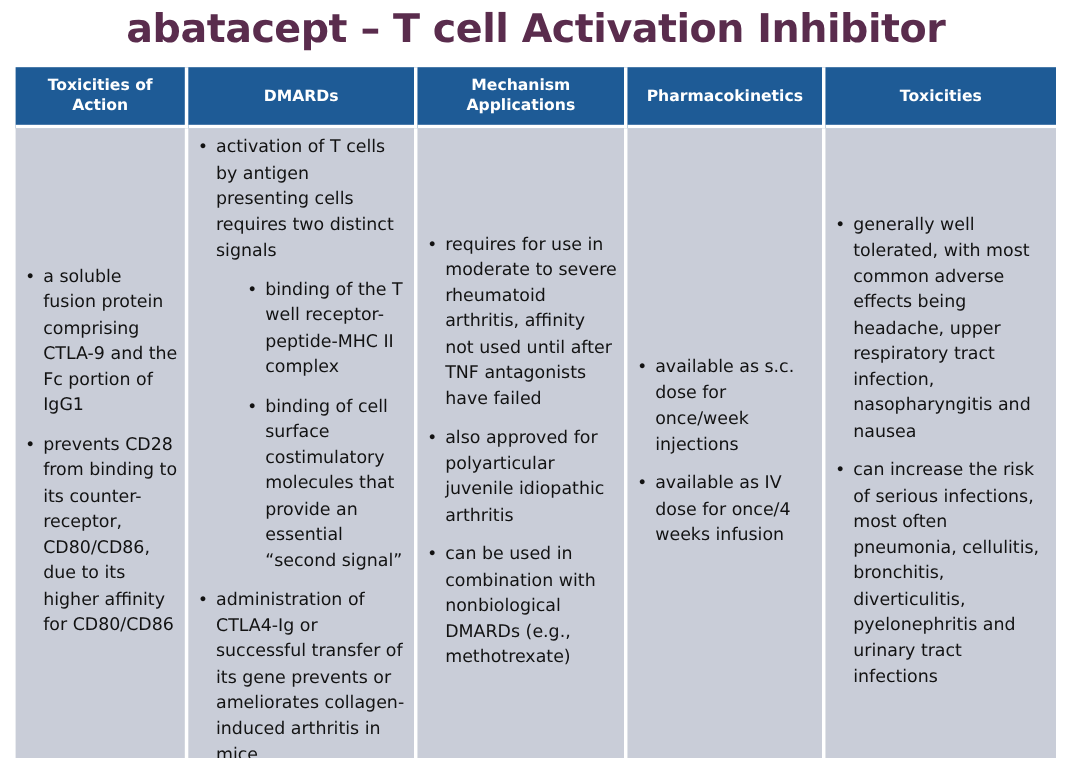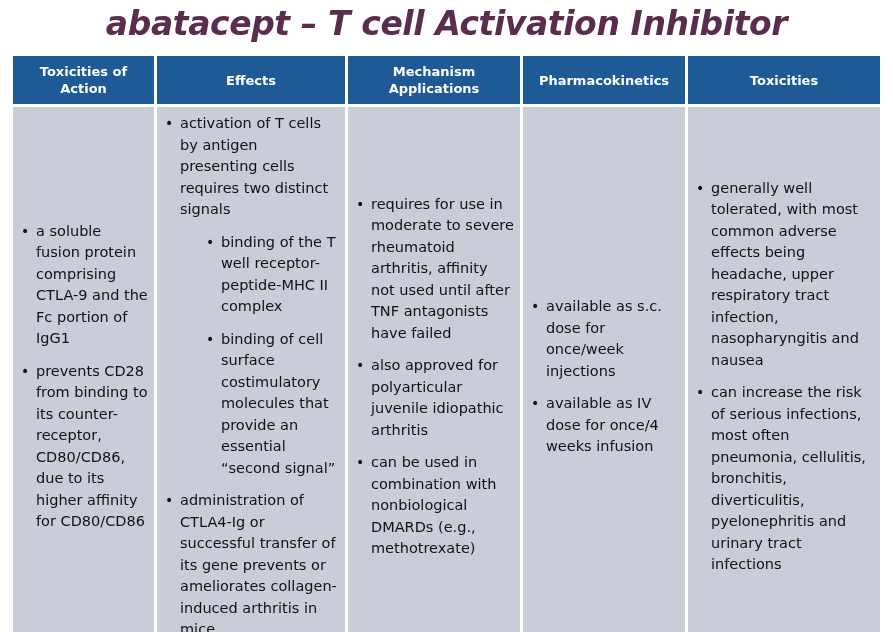--- a/index.html
+++ b/index.html
@@ -29,21 +29,20 @@
     top: 2px;
     width: 893px;
     text-align: center;
     color: #5a2c4d;
     font-family: "DejaVu Sans", sans-serif;
     font-weight: bold;
     font-size: 33px;
     letter-spacing: -0.4px;
     line-height: 44px;
     white-space: nowrap;
-    font-style: italic;
   }
 
   
   #drug-table {
     position: absolute;
     left: 13px;
     top: 56px;
     width: 867px;
     border-collapse: separate;
     border-spacing: 0;
@@ -139,21 +138,21 @@
     <colgroup>
       <col style="width:144px">
       <col style="width:191px">
       <col style="width:175px">
       <col style="width:165px">
       <col style="width:192px">
     </colgroup>
     <thead>
       <tr class="hdr-row">
         <th>Toxicities of Action</th>
-        <th>Effects</th>
+        <th>DMARDs</th>
         <th>Mechanism Applications</th>
         <th>Pharmacokinetics</th>
         <th>Toxicities</th>
       </tr>
     </thead>
     <tbody>
       <tr class="body-row">
         <td>
           <div class="cell-inner vc-mid">
               <ul class="blist">

